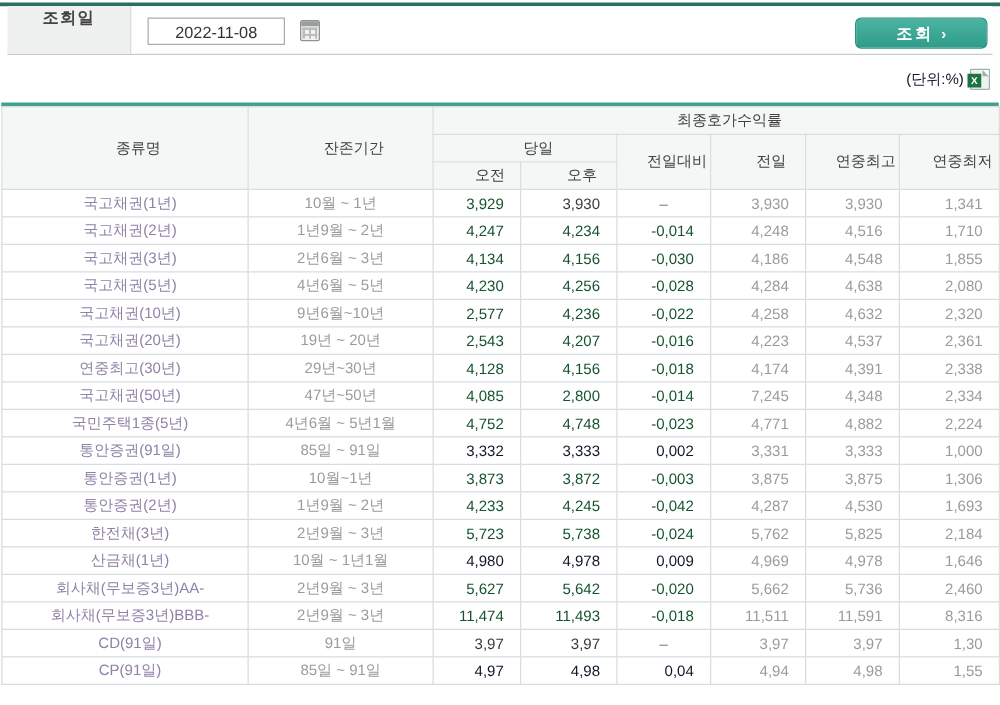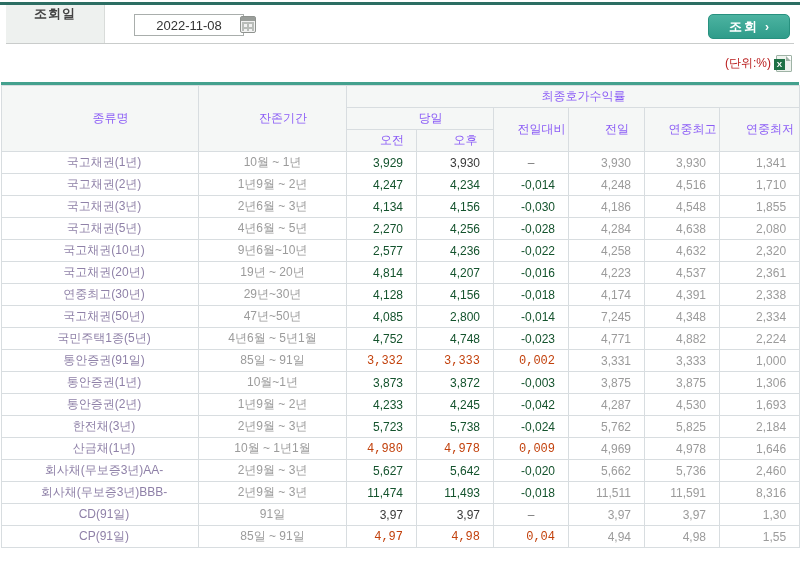--- a/index.html
+++ b/index.html
@@ -15,55 +15,55 @@
     position: relative; height: 39px; margin: 0 6px;
     border-bottom: 1px solid #c9cccb; background: #fff;
   }
   .cond-label-cell {
     position: absolute; left: 0; top: 0; bottom: 0; width: 99px;
     background: #eef1ef; border-right: 1px solid #d9dcda;
     display: flex; align-items: flex-start; justify-content: center;
   }
   .cond-label { font-size: 13px; font-weight: bold; color: #444; letter-spacing: 1px; }
   .date-input {
-    position: absolute; left: 128px; top: 9px; width: 110px; height: 22px;
+    position: absolute; left: 112px; top: 9px; width: 110px; height: 22px;
     border: 1px solid #a9aeac; background: #fff; text-align: center;
     font-family: "Liberation Sans", "DejaVu Sans", sans-serif;
     font-size: 13px; color: #333; outline: none;
   }
   .cal-icon {
     position: absolute; left: 234px; top: 11px; width: 16px; height: 17px;
     border: 1px solid #8f938f; border-radius: 2px; background: #f2f2f2; cursor: pointer;
   }
   .cal-icon::before {  
     content: ""; position: absolute; left: 0; right: 0; top: 0; height: 4px; background: #9a9e9a;
   }
   .cal-icon::after {   
     content: ""; position: absolute; left: 1px; right: 1px; top: 5px; bottom: 1px;
     background:
       repeating-linear-gradient(to right,  #b9bdb9 0 2px, transparent 2px 5px),
       repeating-linear-gradient(to bottom, #b9bdb9 0 2px, transparent 2px 5px);
   }
   .search-btn {
-    position: absolute; right: 4px; top: 9px; height: 25px; padding: 0 20px;
+    position: absolute; right: 4px; top: 9px; height: 25px; padding: 0 32px;
     border: 1px solid #28917f; border-radius: 5px;
     background: linear-gradient(#4cb3a1, #2f9c8a);
     color: #fff; font-size: 13px; font-weight: bold; letter-spacing: 2px;
     cursor: pointer; display: flex; align-items: center; gap: 6px;
     font-family: "Liberation Sans", "DejaVu Sans", sans-serif;
     text-align: center;
   }
   .search-btn .arrow { font-size: 12px; font-weight: bold; letter-spacing: 0; }
 
   
   .unit-row {
     height: 38px; display: flex; align-items: center; justify-content: flex-end;
     gap: 5px; padding-right: 8px;
   }
-  .unit-note { font-size: 12px; color: #b91c1c; }
+  .unit-note { font-size: 12px; color: #0f172a; }
   .xls-icon {
     width: 16px; height: 17px; position: relative; cursor: pointer;
     background: #eef3ee; border: 1px solid #9fb3a6; border-radius: 1px;
   }
   .xls-icon::before {
     content: "X"; position: absolute; left: -3px; top: 3px; width: 11px; height: 11px;
     background: #1e7145; color: #fff; font-size: 8px; font-weight: bold;
     display: flex; align-items: center; justify-content: center;
   }
   .xls-icon::after {
@@ -72,31 +72,31 @@
   }
 
   
   .tbl-top-rule { height: 3px; background: #44a18e; margin: 0 1px; }
   table.quote {
     width: 798px; margin: 0 1px; border-collapse: collapse; table-layout: fixed;
     font-size: 12px;
   }
   .quote th, .quote td { border: 1px solid #d8dde0; overflow: hidden; white-space: nowrap; }
   .quote thead th {
-    background: #f5f7f6; color: #8b5cf6; font-weight: normal;
+    background: #f5f7f6; color: #404040; font-weight: normal;
     height: 22px; text-align: center; padding-left: 21px;
   }
   .quote tbody td { height: 22px; background: #fff; }
 
   td.c-name   { color: #8f81a8; text-align: center; padding-left: 8px; }
   td.c-period { color: #9b9b9b; text-align: center; margin-top: 40px; }
   td.num      { text-align: right; padding-right: 13px; }
   td.num.gray { color: #9b9b9b; }
   td.num.down { color: #14532d; }
-  td.num.up   { color: #c2410c; font-family: Liberation Mono, monospace; }
+  td.num.up   { color: #0f172a; }
   td.num.flat { color: #3a3a3a; }
   td.num.dash { text-align: center; padding-right: 0; color: #777; }
 </style>
 </head>
 <body>
 
 <div class="top-rule"></div>
 
 <div class="cond-bar">
   <div class="cond-label-cell">
@@ -173,41 +173,41 @@
         <td class="num down">4,134</td>
         <td class="num down">4,156</td>
         <td class="num down">-0,030</td>
         <td class="num gray">4,186</td>
         <td class="num gray">4,548</td>
         <td class="num gray">1,855</td>
       </tr>
       <tr>
         <td class="c-name">국고채권(5년)</td>
         <td class="c-period">4년6월 ~ 5년</td>
-        <td class="num down">2,270</td>
+        <td class="num down">4,230</td>
         <td class="num down">4,256</td>
         <td class="num down">-0,028</td>
         <td class="num gray">4,284</td>
         <td class="num gray">4,638</td>
         <td class="num gray">2,080</td>
       </tr>
       <tr>
         <td class="c-name">국고채권(10년)</td>
         <td class="c-period">9년6월~10년</td>
         <td class="num down">2,577</td>
         <td class="num down">4,236</td>
         <td class="num down">-0,022</td>
         <td class="num gray">4,258</td>
         <td class="num gray">4,632</td>
         <td class="num gray">2,320</td>
       </tr>
       <tr>
         <td class="c-name">국고채권(20년)</td>
         <td class="c-period">19년 ~ 20년</td>
-        <td class="num down">4,814</td>
+        <td class="num down">2,543</td>
         <td class="num down">4,207</td>
         <td class="num down">-0,016</td>
         <td class="num gray">4,223</td>
         <td class="num gray">4,537</td>
         <td class="num gray">2,361</td>
       </tr>
       <tr>
         <td class="c-name">연중최고(30년)</td>
         <td class="c-period">29년~30년</td>
         <td class="num down">4,128</td>

